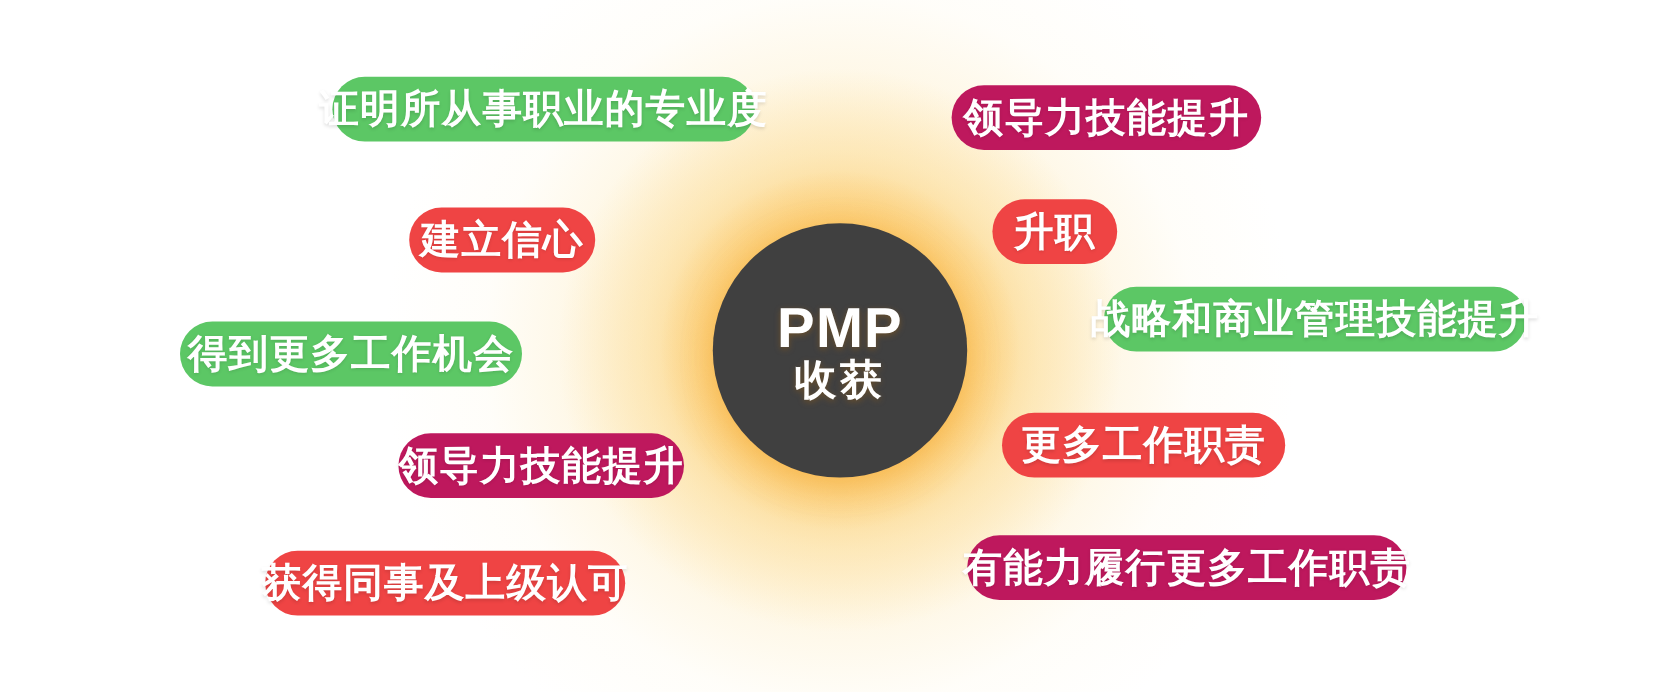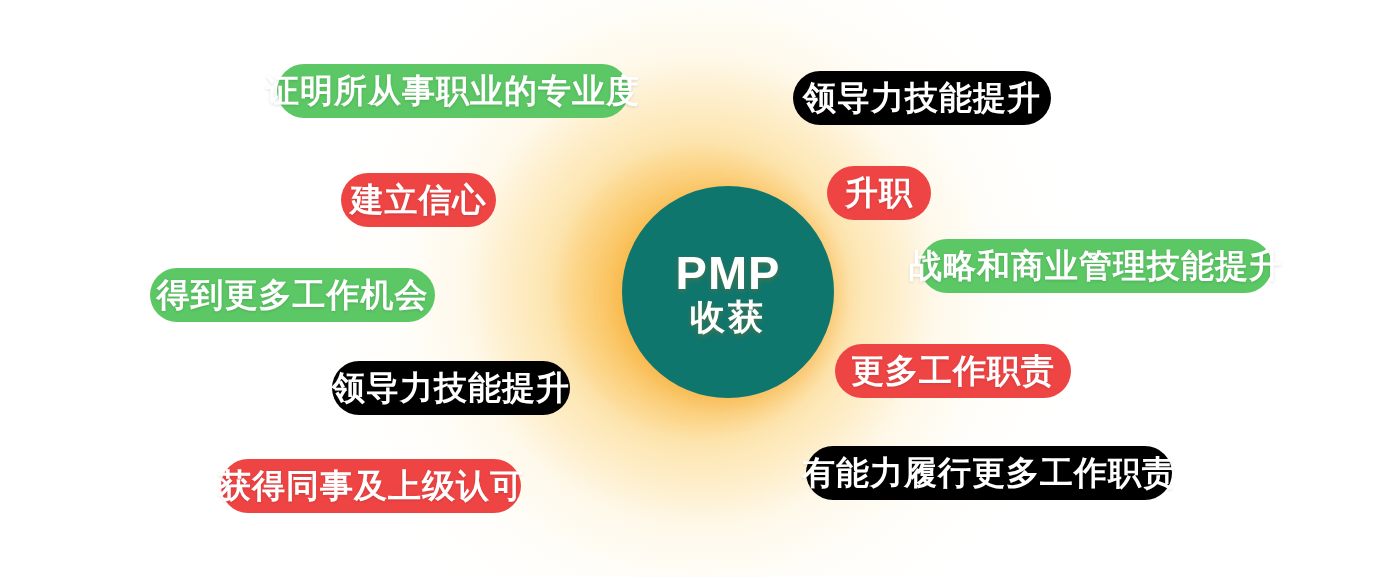--- a/index.html
+++ b/index.html
@@ -66,28 +66,28 @@
     background: radial-gradient(circle closest-side,
                 rgba(249,172,40,0.85) 0%,
                 rgba(250,183,64,0.55) 55%,
                 rgba(251,198,100,0) 100%);
     pointer-events: none;
   }
 
   
   .hub {
     position: absolute;
-    left: 728px;
+    left: 700px;
     top: 292px;
     width: 212px;
     height: 212px;
     margin-left: -106px;
     margin-top: -106px;
     border-radius: 50%;
-    background: #0f766e;
+    background: #404040;
     display: flex;
     flex-direction: column;
     align-items: center;
     justify-content: center;
     box-shadow: 0 6px 26px rgba(240,150,20,0.35);
   }
   .hub-line {
     color: #ffffff;
     font-weight: bold;
     line-height: 1.08;
@@ -110,21 +110,21 @@
     font-size: 33px;
     font-weight: bold;
     letter-spacing: 1px;
     white-space: nowrap;
     padding: 0 26px;
     height: 54px;
     text-shadow: 0 1px 3px rgba(0,0,0,0.13);
   }
   .pill.green-soft  { background: #5cc765; }
   .pill.green-vivid { background: #ef4444; }
-  .pill.lavender    { background: #000000; }
+  .pill.lavender    { background: #be185d; }
 </style>
 </head>
 <body>
 
 <div class="infographic">
 
   <div class="glow-outer"></div>
   <div class="glow-mid"></div>
   <div class="glow-inner"></div>
 

